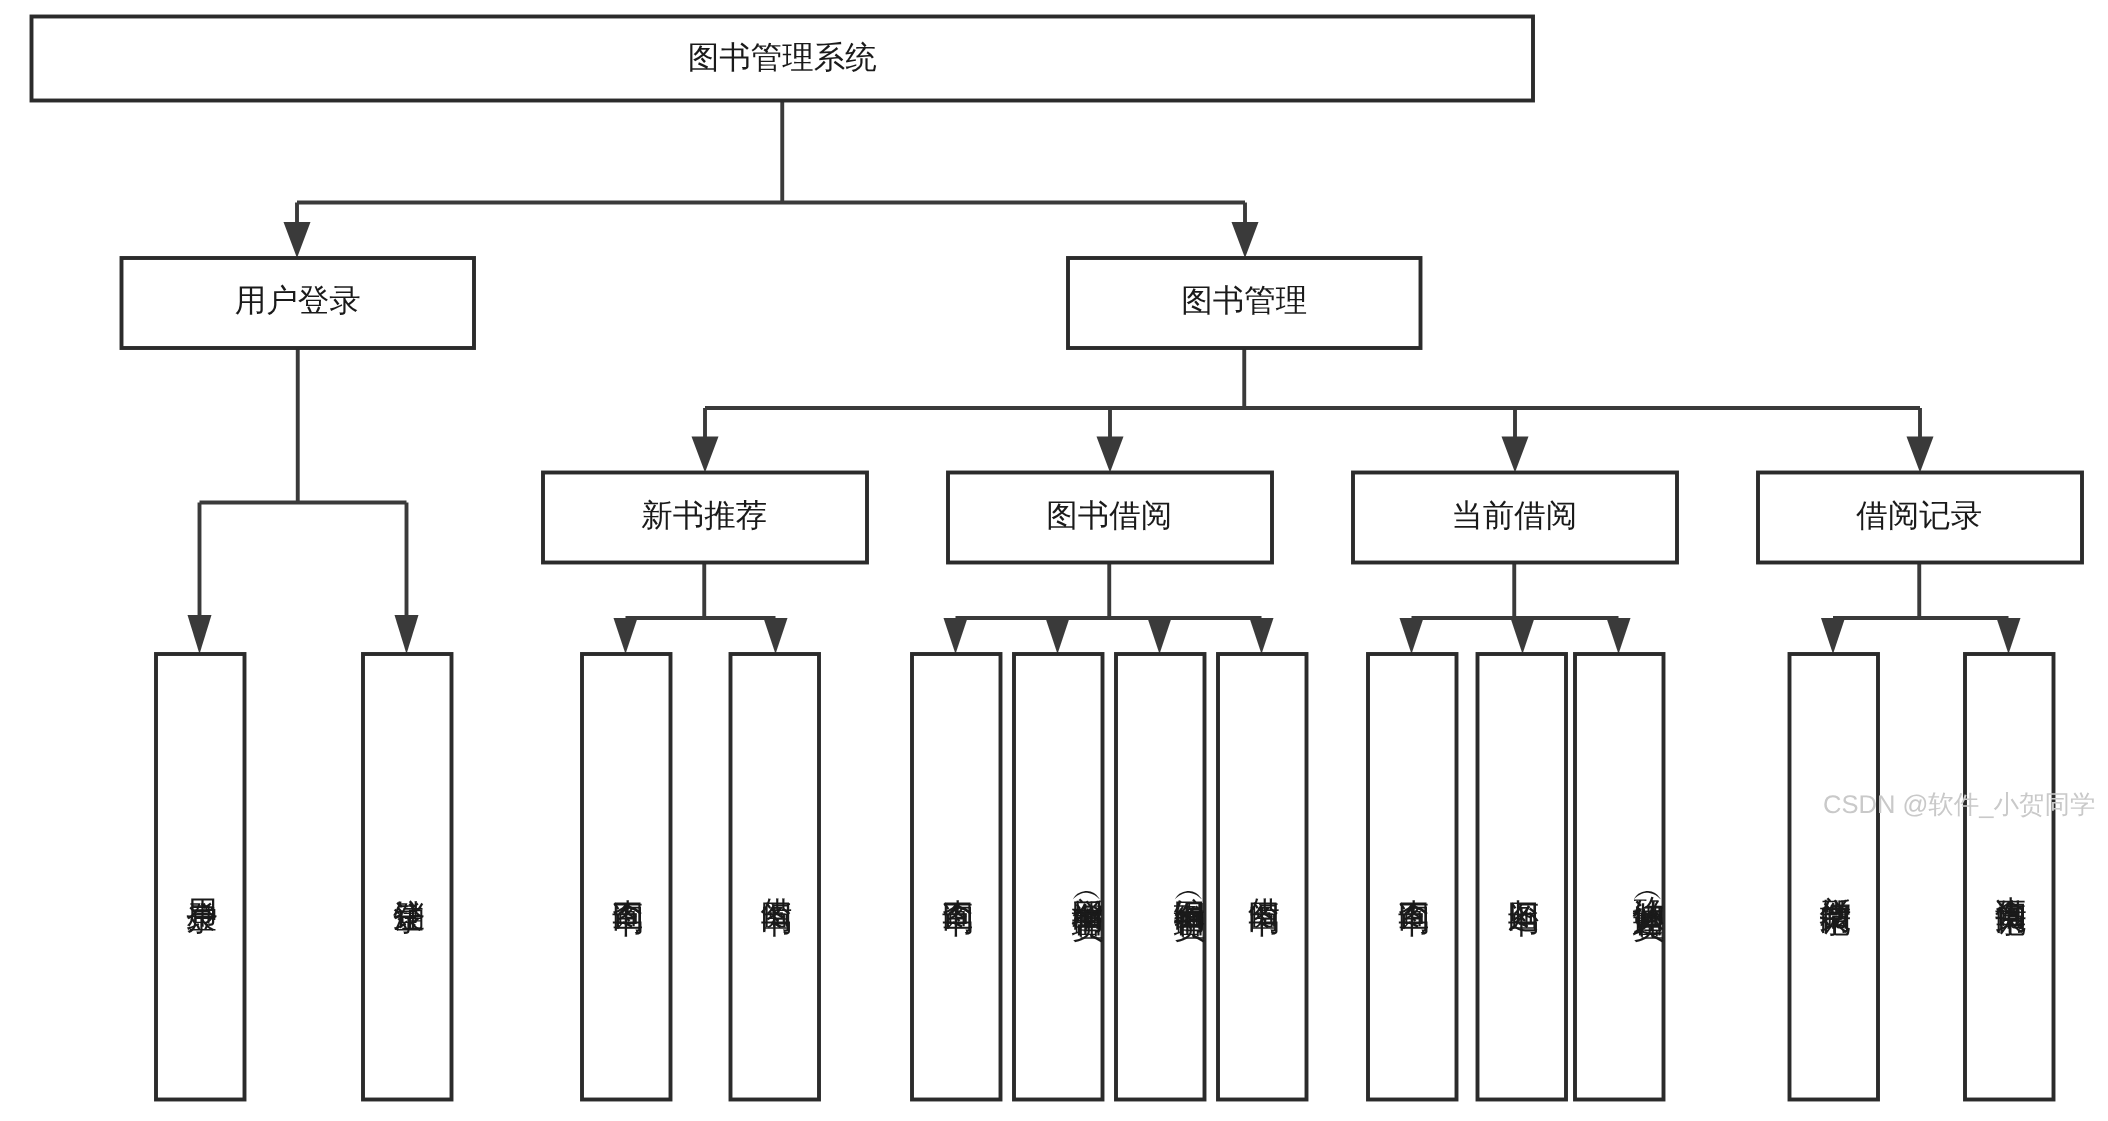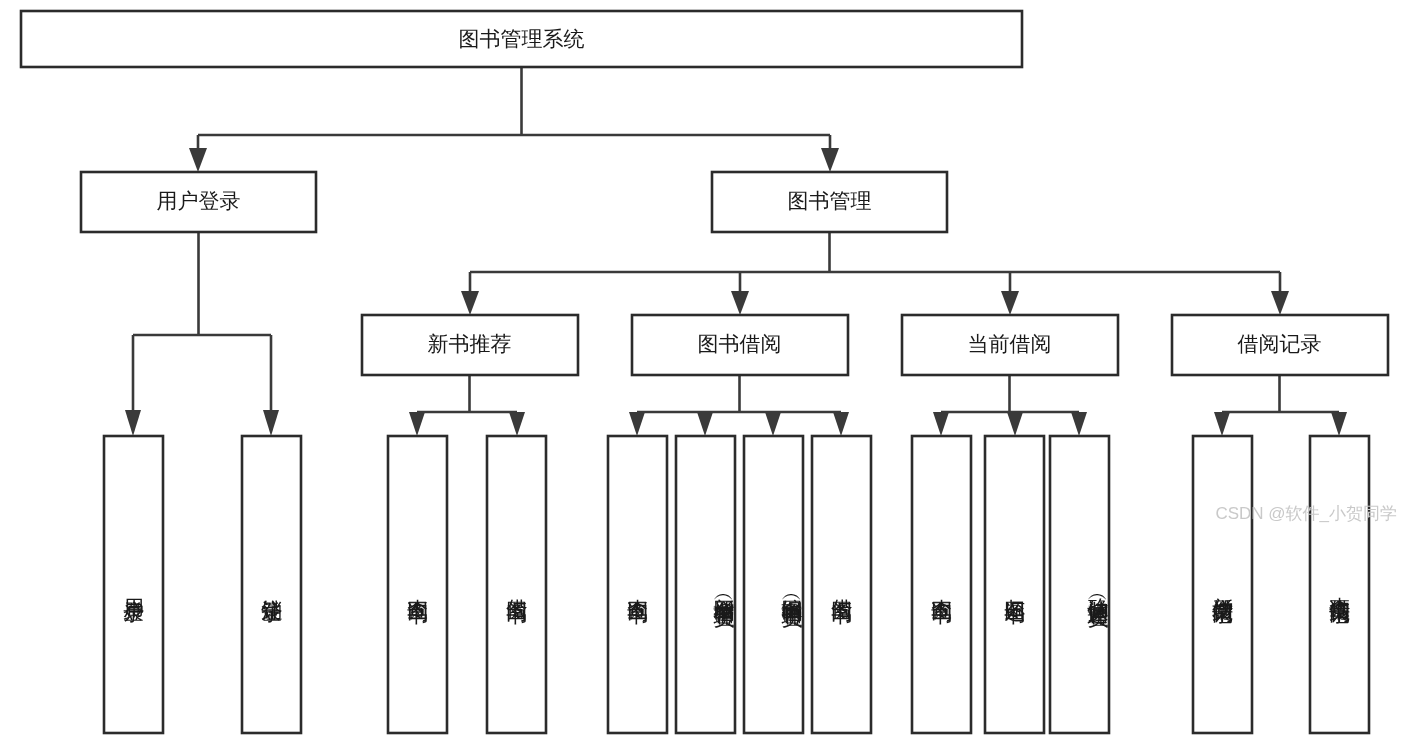--- a/index.html
+++ b/index.html
@@ -60,21 +60,21 @@
     font-size: 21px;
     line-height: 1.06;
     color: #1a1a1a;
     letter-spacing: 1.5px;
     pointer-events: none;
     text-align: center;
   }
   .watermark {
     position: absolute;
     right: 8px;
-    bottom: 23px;
+    bottom: 0;
     font-family: "Liberation Sans", "DejaVu Sans", sans-serif;
     font-size: 17px;
     color: #c9c9c9;
     white-space: nowrap;
   }
 </style>
 </head>
 <body>
 
 <div id="diagram-root">

